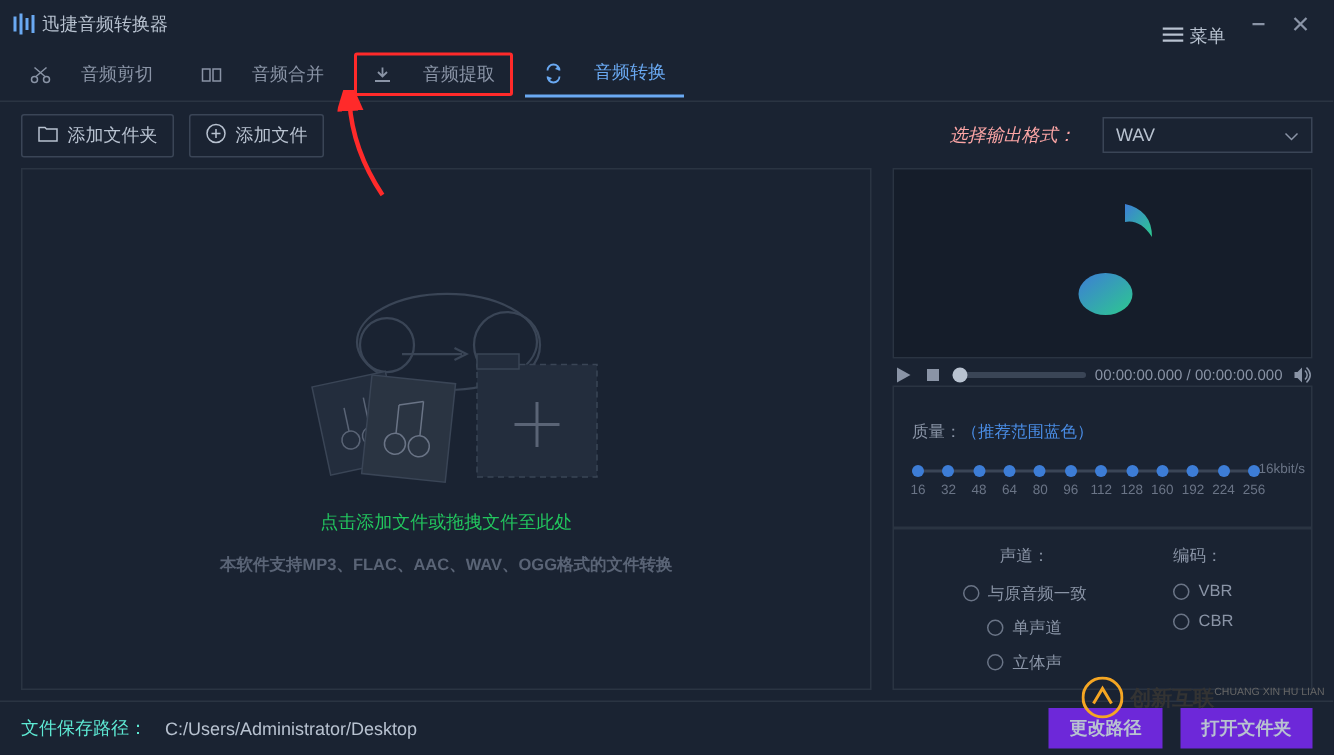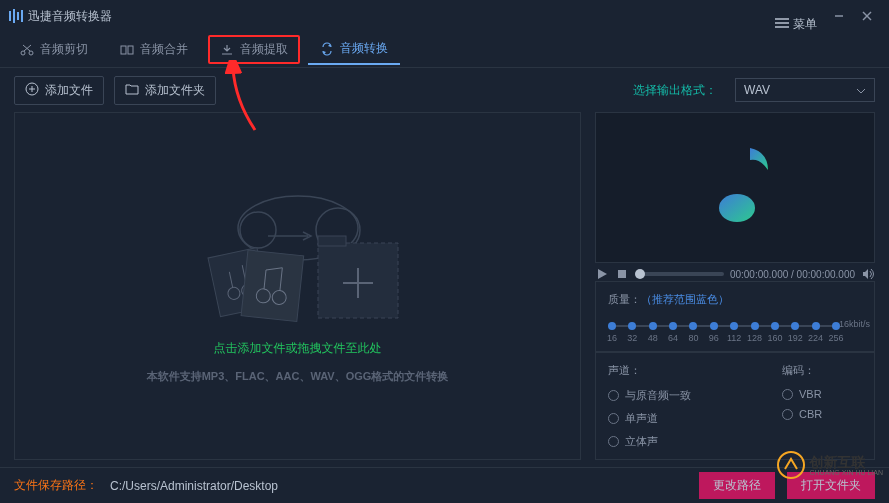--- a/index.html
+++ b/index.html
@@ -8,80 +8,80 @@
 
 .titlebar { height: 32px; background: #1a2332; display: flex; align-items: center; padding: 12px 8px; }
 .logo { display: flex; align-items: center; gap: 4px; }
 .logo-icon { width: 16px; height: 16px; display: flex; align-items: center; justify-content: center; }
 .logo-icon svg { width: 16px; height: 16px; }
 .menu-btn { margin-left: auto; display: flex; align-items: center; gap: 4px; cursor: pointer; padding: 4px 8px; margin-top: 16px; }
 .win-btn { width: 28px; height: 28px; display: flex; align-items: center; justify-content: center; cursor: pointer; color: #8a94a6; }
 
 
 .tabbar { height: 36px; display: flex; align-items: center; padding: 0 8px; border-bottom: 1px solid #2a3442; gap: 8px; }
-.tab { display: flex; align-items: center; gap: 6px; padding: 6px 12px; cursor: pointer; color: #8a94a6; }
+.tab { display: flex; align-items: center; gap: 20px; padding: 6px 12px; cursor: pointer; color: #8a94a6; }
 .tab.active { color: #6aa9f2; border-bottom: 2px solid #6aa9f2; }
 .tab .icon { width: 14px; height: 14px; }
 .tab-highlight { border: 2px solid #ff2a2a; border-radius: 2px; padding: 4px 10px; }
 
 
 .toolbar { height: 44px; display: flex; align-items: center; padding: 0 14px; gap: 10px; }
 .tool-btn { display: flex; align-items: center; gap: 6px; padding: 5px 10px; border: 1px solid #3a4556; border-radius: 2px; cursor: pointer; color: #b8c2d0; }
 .toolbar-spacer { flex: 1; }
-.format-label { color: #14b8a6; margin-right: 8px; }
+.format-label { color: #fca5a5; margin-right: 8px; font-style: italic; }
 .format-select { width: 140px; height: 24px; background: #1a2332; border: 1px solid #3a4556; display: flex; align-items: center; justify-content: space-between; padding: 0 8px; cursor: pointer; color: #b8c2d0; }
 
 
 .main { display: flex; padding: 0 14px 8px; gap: 14px; height: 356px; }
 .drop-zone { flex: 1; border: 1px solid #2a3442; display: flex; flex-direction: column; align-items: center; justify-content: center; gap: 12px; position: relative; }
 .drop-illus { width: 240px; height: 140px; position: relative; }
 .right-panel { width: 280px; display: flex; flex-direction: column; }
 .preview-box { height: 160px; border: 1px solid #2a3442; display: flex; align-items: center; justify-content: center; background: #151d2a; }
 .player-bar { display: flex; align-items: center; gap: 6px; padding-top: 4px; }
 .play-btn { width: 14px; height: 14px; cursor: pointer; color: #8a94a6; }
 .progress-track { flex: 1; height: 4px; background: #3a4556; border-radius: 2px; position: relative; }
 .progress-thumb { position: absolute; left: 0; top: -3px; width: 10px; height: 10px; border-radius: 50%; background: #b8c2d0; }
 .time-text { font-size: 10px; color: #8a94a6; }
 
-.quality-box { border: 1px solid #2a3442; padding: 10px 12px; }
+.quality-box { border: 1px solid #2a3442; padding: 22px 12px; }
 .quality-slider { margin-top: 10px; position: relative; height: 24px; }
 .qs-track { position: absolute; top: 8px; left: 0; right: 28px; height: 2px; background: #3a4556; }
 .qs-dot { position: absolute; top: 5px; width: 8px; height: 8px; border-radius: 50%; background: #3d7dd6; }
 .qs-label { position: absolute; top: 16px; font-size: 9px; color: #6a7486; transform: translateX(-50%); }
 .qs-unit { position: absolute; right: -8px; top: 2px; font-size: 9px; color: #6a7486; }
 
 .channel-box { border: 1px solid #2a3442; padding: 10px 12px; display: flex; gap: 24px; }
 .channel-col, .encode-col { display: flex; flex-direction: column; gap: 8px; }
-.channel-col { flex: 1; }
+.channel-col { flex: 1; align-items: center; }
 .encode-col { flex: 0 0 80px; }
 .radio-item { display: flex; align-items: center; gap: 6px; cursor: pointer; color: #8a94a6; font-size: 11px; }
 .radio-circle { width: 11px; height: 11px; border: 1px solid #6a7486; border-radius: 50%; }
 
 
 .bottombar { height: 36px; display: flex; align-items: center; padding: 0 14px; gap: 12px; border-top: 1px solid #2a3442; background: #1a2332; position: absolute; bottom: 0; left: 0; right: 0; }
-.path-btn { padding: 5px 14px; background: #be185d; cursor: pointer; color: #b8c2d0; }
+.path-btn { padding: 5px 14px; background: #6d28d9; cursor: pointer; color: #b8c2d0; font-weight: bold; }
 
 
 .arrow-overlay { position: absolute; pointer-events: none; }
 
 
 .watermark { position: absolute; bottom: 24px; right: 6px; display: flex; align-items: center; gap: 4px; pointer-events: none; }
 .wm-icon { width: 28px; height: 28px; }
-.wm-text { display: flex; flex-direction: column; line-height: 1; }
+.wm-text { display: flex; flex-direction: row; line-height: 1; }
 .wm-cn { font-size: 14px; color: #333; font-weight: bold; }
 .wm-en { font-size: 7px; color: #666; }
 
 .col-label { color: #8a94a6; font-size: 11px; margin-bottom: 2px; }
 .quality-title { color: #8a94a6; font-size: 11px; }
 .quality-range { color: #4a8de6; }
 .drop-text1 { color: #22c55e; font-size: 12px; }
 .drop-text2 { color: #5a6476; font-size: 11px; font-weight: bold; }
 .app-title { font-size: 12px; color: #b8c2d0; }
 .path-text { color: #b8c2d0; }
-.path-label { color: #f97316; }
+.path-label { color: #5eead4; }
 </style>
 </head>
 <body>
 
 <div class="titlebar">
   <div class="logo">
     <span class="logo-icon">
       <svg viewBox="0 0 16 16">
           <rect x="1" y="3" width="2" height="10" fill="#6aa9f2"></rect>
           <rect x="5" y="1" width="2" height="14" fill="#6aa9f2"></rect>
@@ -151,34 +151,34 @@
         </svg>
     </span>
     <span>音频转换</span>
   </div>
 </div>
 
 <div class="toolbar">
   <div class="tool-btn">
     <span>
       <svg width="14" height="14" viewBox="0 0 14 14">
+          <path d="M1 3 h4 l1 1 h7 v8 h-12 z" fill="none" stroke="#b8c2d0"></path>
+        </svg>
+    </span>
+    <span>添加文件夹</span>
+  </div>
+  <div class="tool-btn">
+    <span>
+      <svg width="14" height="14" viewBox="0 0 14 14">
           <circle cx="7" cy="7" r="6" fill="none" stroke="#b8c2d0"></circle>
           <line x1="7" y1="4" x2="7" y2="10" stroke="#b8c2d0"></line>
           <line x1="4" y1="7" x2="10" y2="7" stroke="#b8c2d0"></line>
         </svg>
     </span>
     <span>添加文件</span>
-  </div>
-  <div class="tool-btn">
-    <span>
-      <svg width="14" height="14" viewBox="0 0 14 14">
-          <path d="M1 3 h4 l1 1 h7 v8 h-12 z" fill="none" stroke="#b8c2d0"></path>
-        </svg>
-    </span>
-    <span>添加文件夹</span>
   </div>
   <div class="toolbar-spacer"></div>
   <span class="format-label">选择输出格式：</span>
   <div class="format-select">
     <span>WAV</span>
     <span>
       <svg width="10" height="6" viewBox="0 0 10 6">
           <path d="M1 1 l4 4 4-4" fill="none" stroke="#8a94a6"></path>
         </svg>
     </span>

